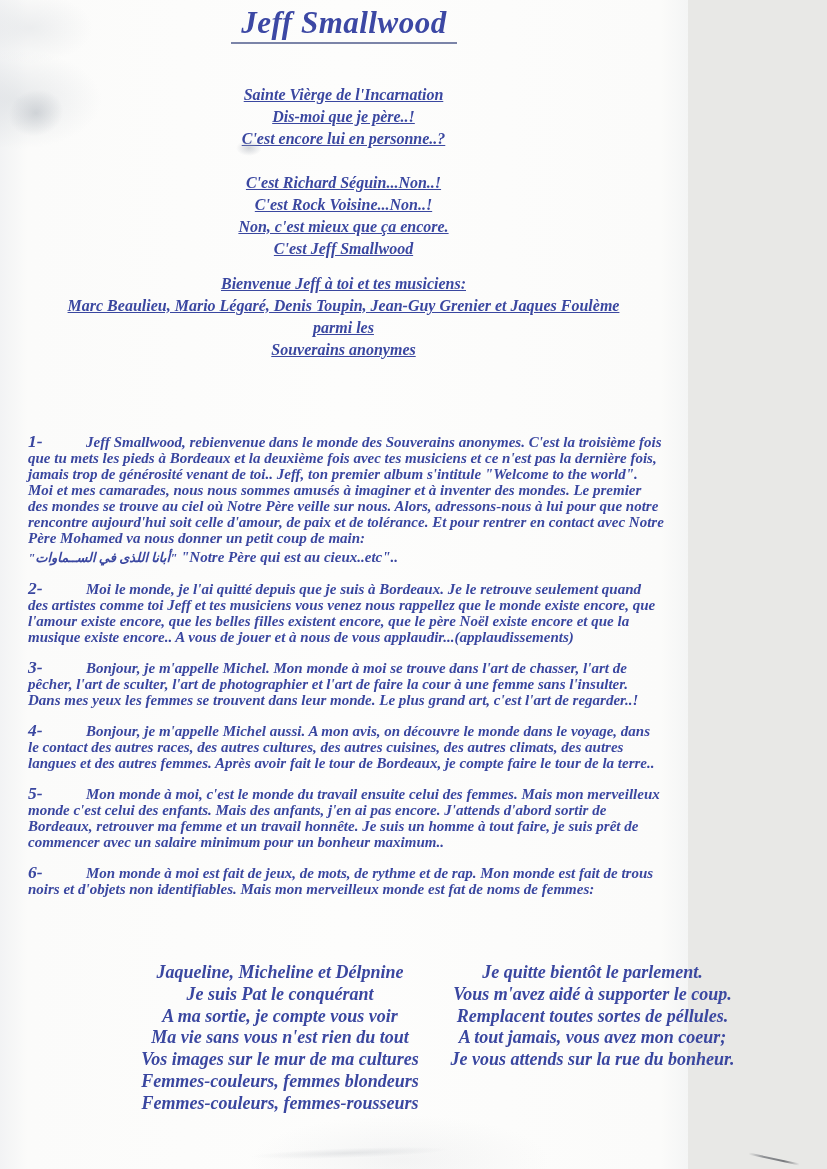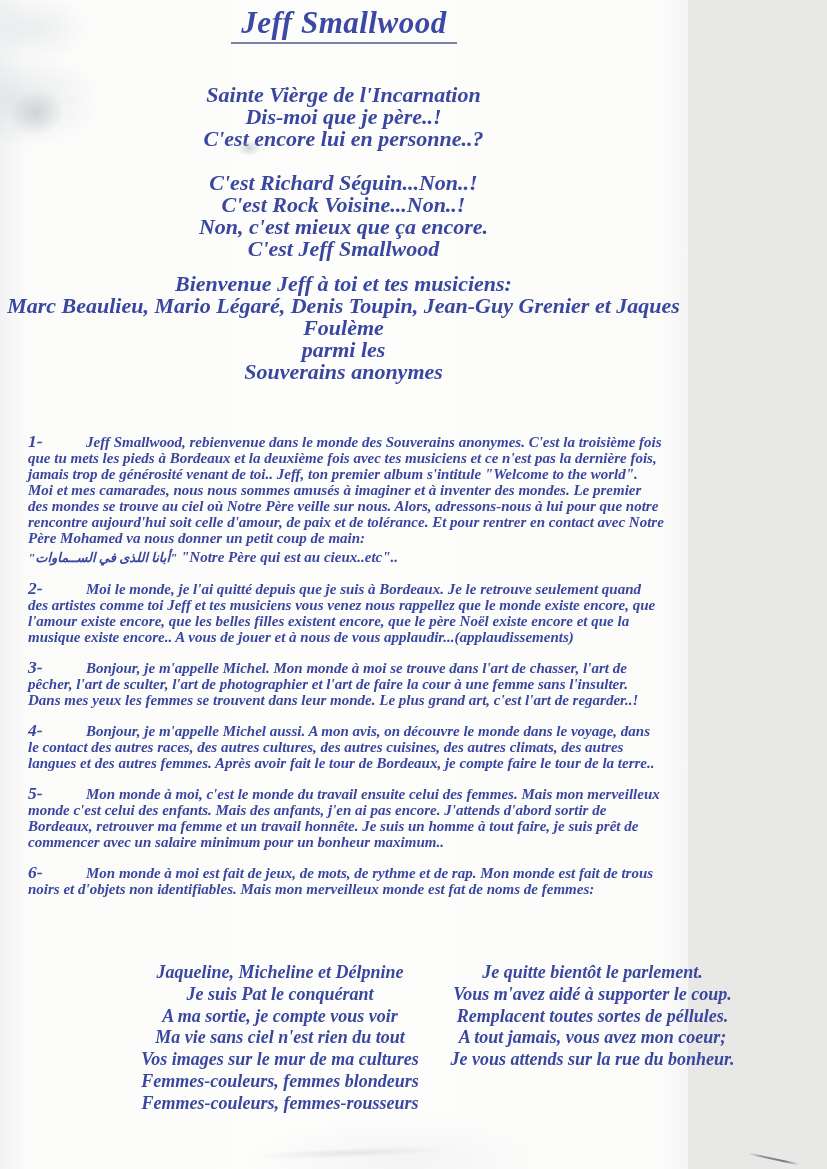--- a/index.html
+++ b/index.html
@@ -34,22 +34,23 @@
   }
   .title .underlined {
     display: inline-block;
     padding: 0 10px 1px 10px;
     border-bottom: 2px solid #7b84a8;
   }
   .opening {
     position: absolute;
     top: 84px; left: 0; right: 1px;
     text-align: center;
-    font-size: 22px;
+    font-size: 16px;
     line-height: 22px;
+    text-decoration: underline;
   }
   .stanza-2 { margin-top: 22px; }
   .stanza-3 { margin-top: 13px; }
   .paras {
     position: absolute;
     top: 433px; left: 28px; right: 24px;
     font-size: 15px;
     line-height: 16px;
     text-align: left;
   }
@@ -147,21 +148,21 @@
     </div>
     <div class="para">
       <span class="pnum">6-</span><span class="ptext">Mon monde à moi est fait de jeux, de mots, de rythme et de rap. Mon monde est fait de trous noirs et d'objets non identifiables. Mais mon merveilleux monde est fat de noms de femmes:</span>
     </div>
   </div>
 
   <div class="verses-left">
     <div>Jaqueline, Micheline et Délpnine</div>
     <div>Je suis Pat le conquérant</div>
     <div>A ma sortie, je compte vous voir</div>
-    <div>Ma vie sans ciel n'est rien du tout</div>
+    <div>Ma vie sans vous n'est rien du tout</div>
     <div>Vos images sur le mur de ma cultures</div>
     <div>Femmes-couleurs, femmes blondeurs</div>
     <div>Femmes-couleurs, femmes-rousseurs</div>
   </div>
 
   <div class="verses-right">
     <div>Je quitte bientôt le parlement.</div>
     <div>Vous m'avez aidé à supporter le coup.</div>
     <div>Remplacent toutes sortes de péllules.</div>
     <div>A tout jamais, vous avez mon coeur;</div>

